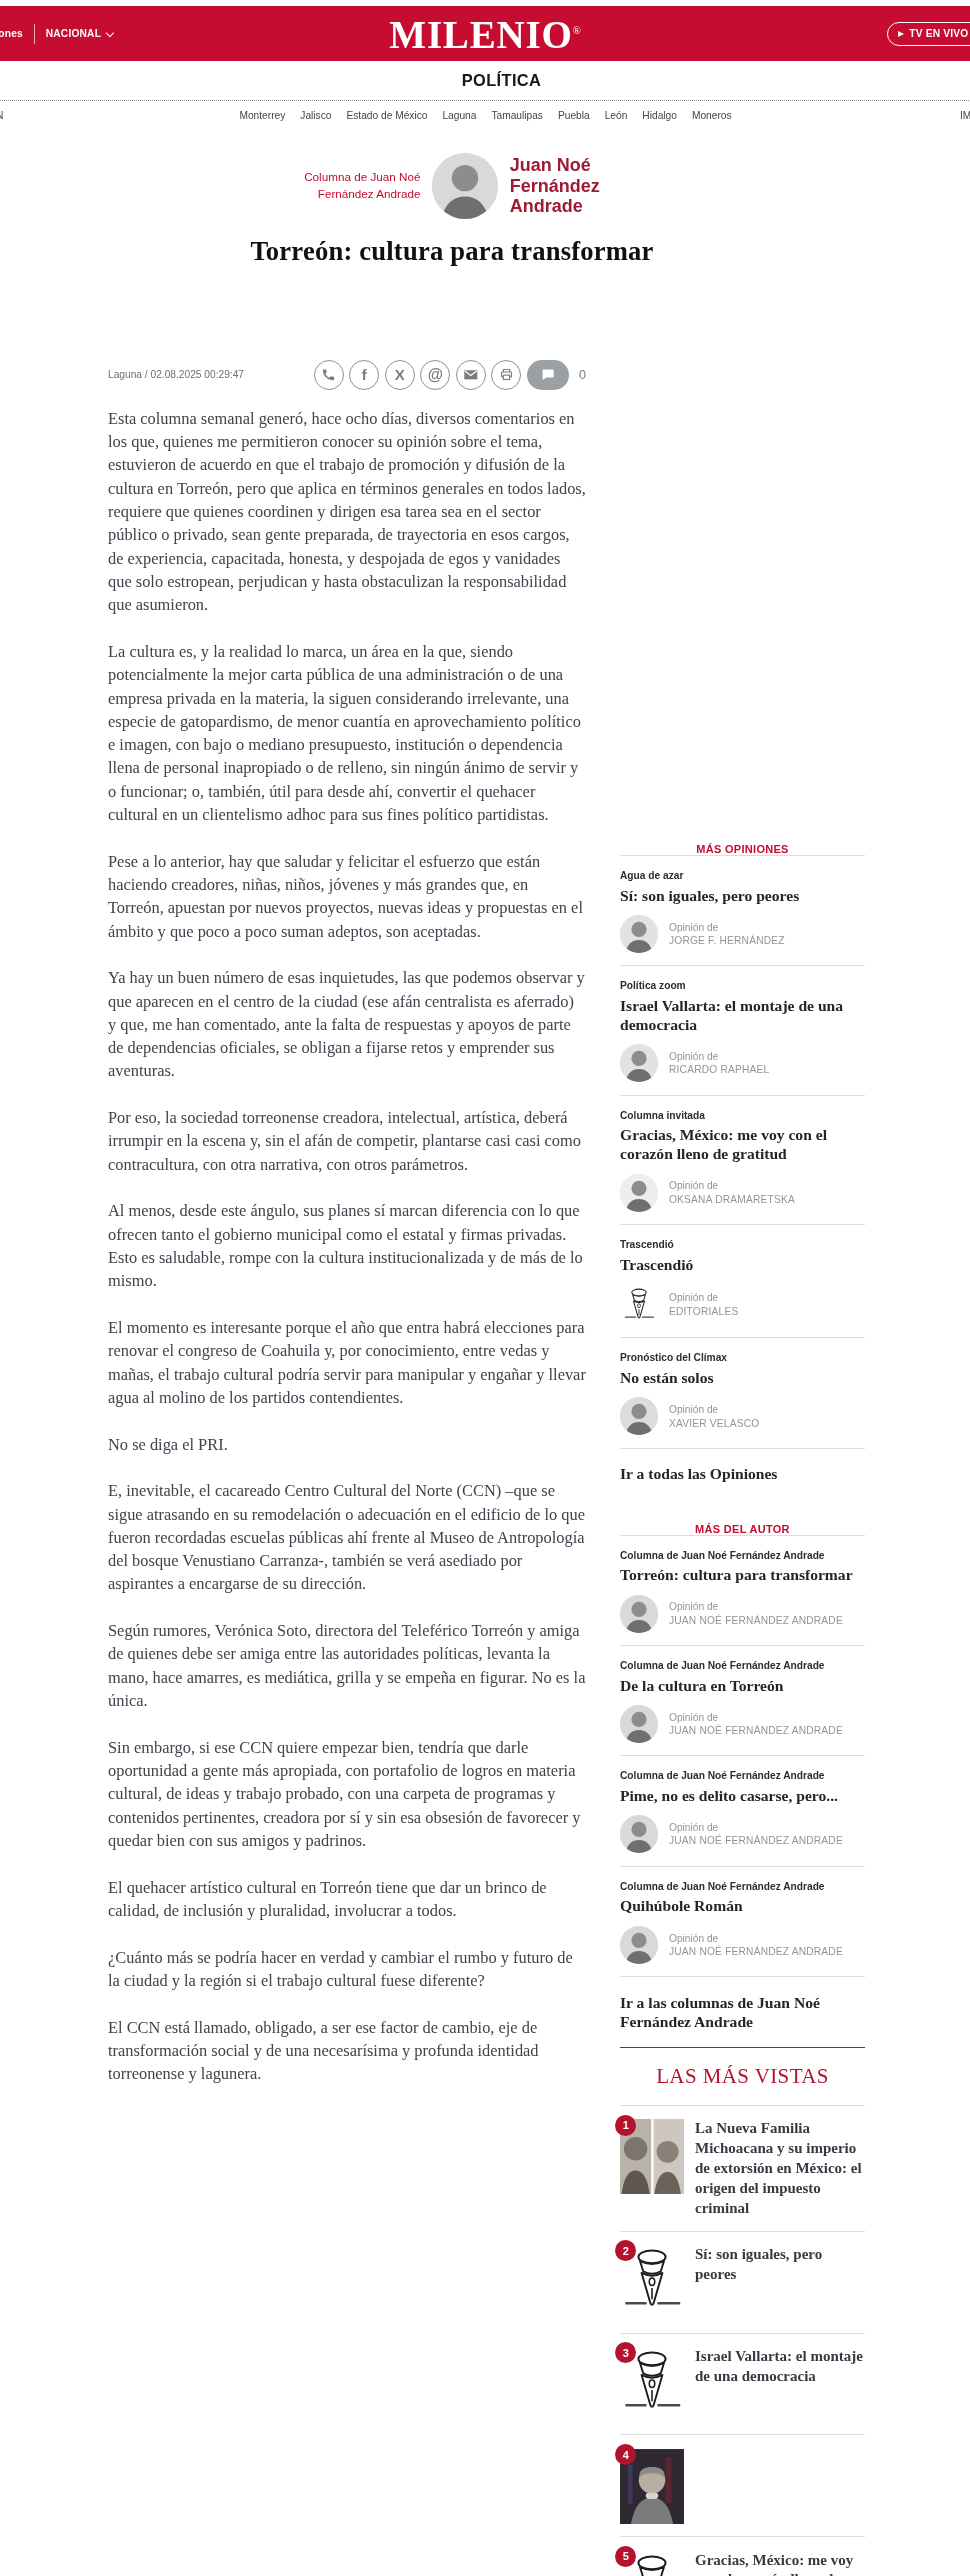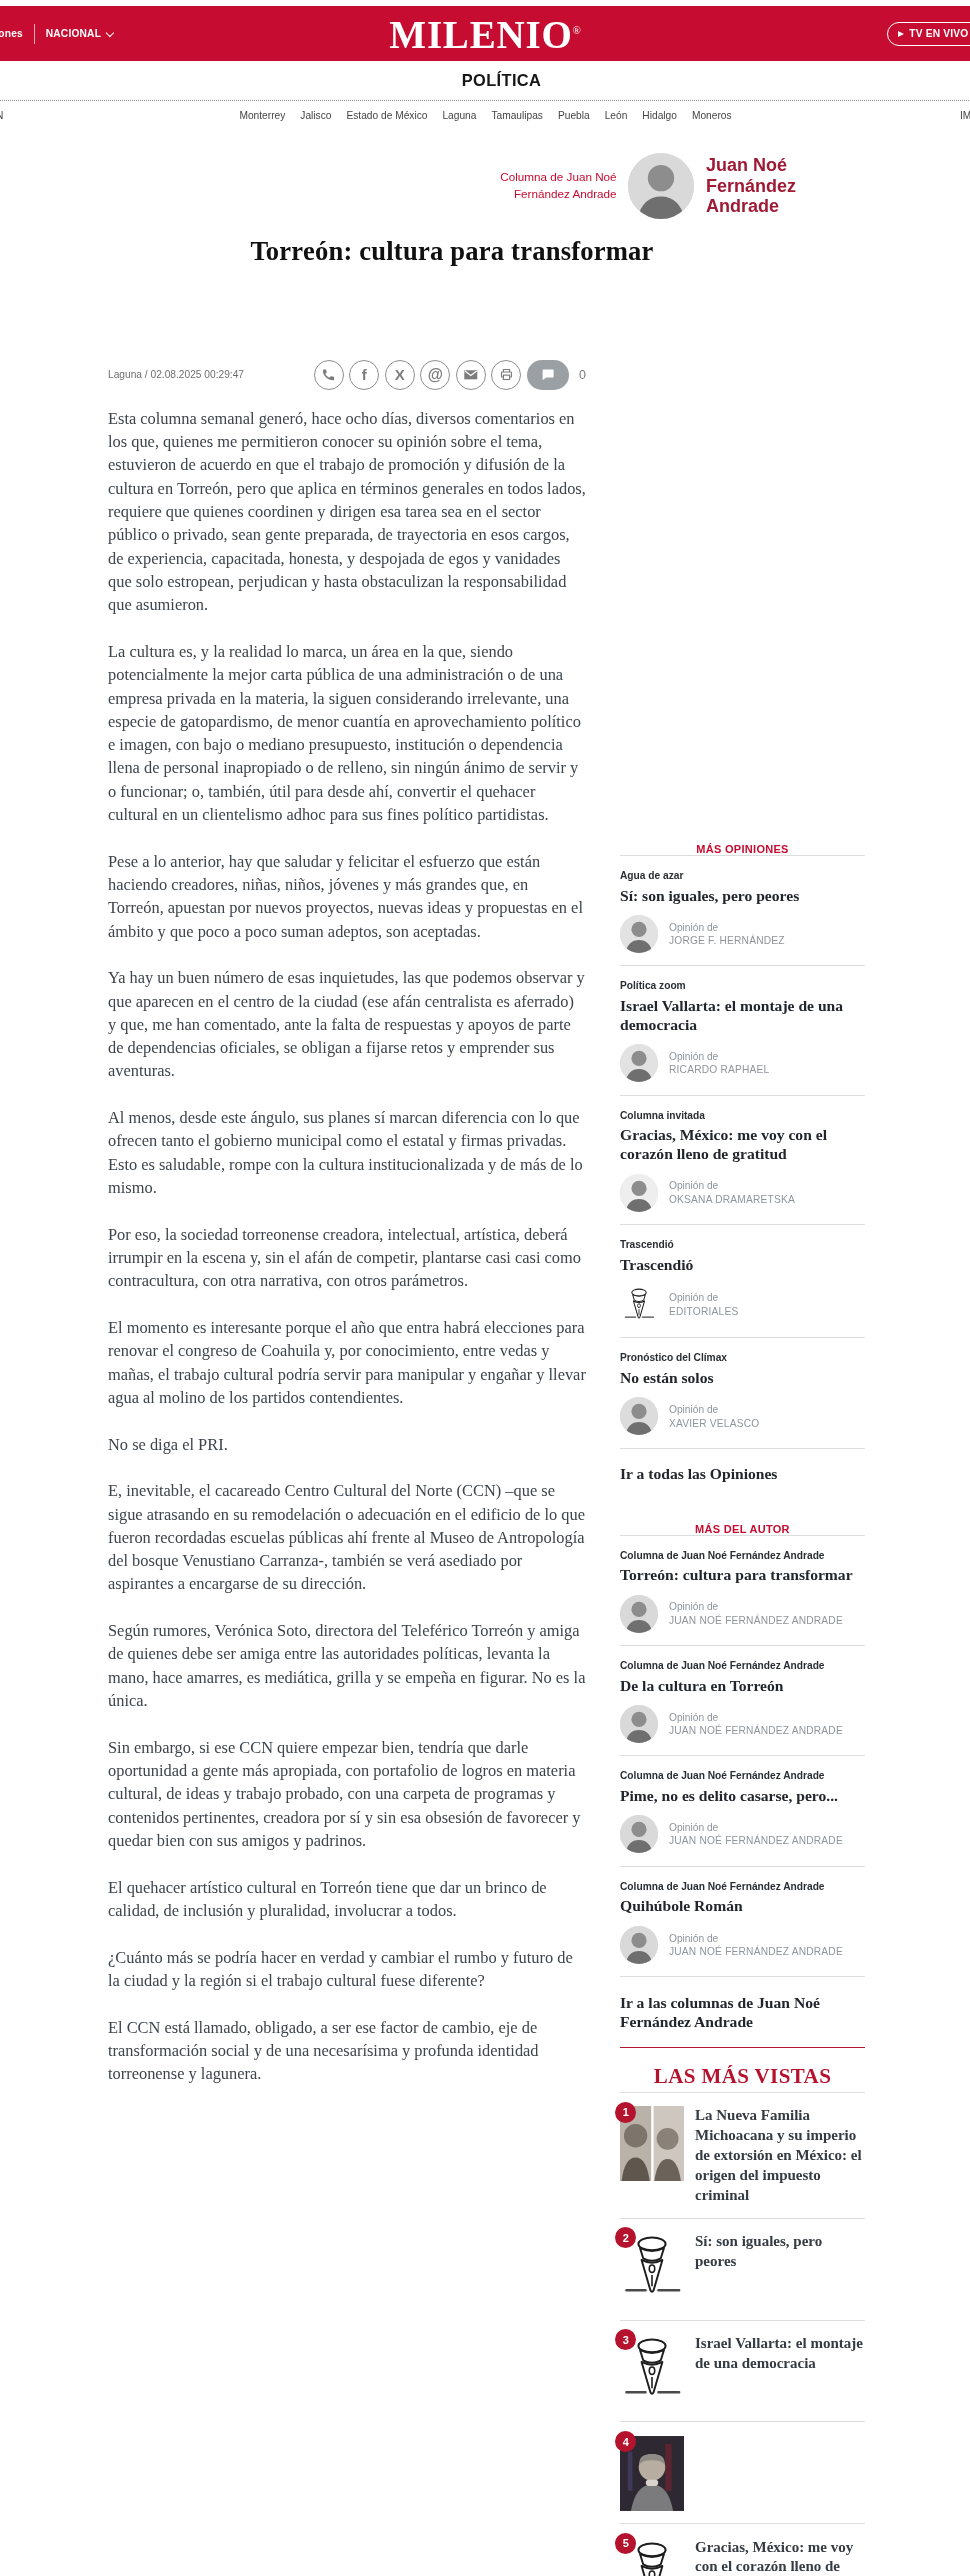--- a/index.html
+++ b/index.html
@@ -32,21 +32,21 @@
   .play-tri { width:0; height:0; border-top:3.9px solid transparent; border-bottom:3.9px solid transparent; border-left:6.3px solid #fff; display:inline-block; }
   
   .section-head { text-align:center; padding:10.2px 0 9.4px; border-bottom:0.8px dotted #8f8f8f; }
   .section-head h1 { font-size:16.4px; font-weight:700; letter-spacing:0.4px; color:#161616; display:inline-block; cursor:pointer;padding-left:32px; }
   .subnav { position:relative; height:30px; display:flex; align-items:center; justify-content:center; gap:15px; font-size:10.2px; color:#454545; }
   .subnav span { cursor:pointer; white-space:nowrap; }
   .subnav .edge-l { position:absolute; left:-3.9px; }
   .subnav .edge-r { position:absolute; right:-3.1px; }
   
   .art-head { width:688px; margin:22px 0 0 108px; text-align:center; }
-  .byline { display:flex; align-items:center; justify-content:flex-end; gap:11.7px; }
+  .byline { display:flex; align-items:center; justify-content:center; gap:11.7px; }
   .by-kicker { color:#c60c30; font-size:11.7px; line-height:1.45; text-align:right; }
   .avatar-lg { width:66px; height:66px; border-radius:50%; overflow:hidden; background:linear-gradient(180deg,#e3e3e3,#bdbdbd); flex:0 0 auto; }
   .by-name { color:#9f1a35; font-size:18px; font-weight:700; line-height:1.14; text-align:left; }
   .art-title { font-family:"Liberation Serif", serif; font-size:26.6px; font-weight:700; color:#101010; margin-top:17px; letter-spacing:0.2px; }
   
   .main { display:flex; margin:45px 0 0 108px; width:758px; align-items:flex-start; gap:34px; }
   .art-col { width:478px; flex:0 0 auto;margin-top:48px; }
   .meta-row { display:flex; justify-content:space-between; align-items:center; }
   .meta { font-size:10.2px; color:#6f6f6f; }
   .share { display:flex; align-items:center; gap:5.5px; }
@@ -71,21 +71,21 @@
   .op-kicker { font-size:10.2px; font-weight:700; color:#2a2e33; margin-bottom:4.7px; }
   .op-title { font-family:"Liberation Serif", serif; font-size:15.6px; font-weight:700; color:#22262c; line-height:1.22; cursor:pointer; }
   .op-author { display:flex; align-items:center; gap:11px; margin-top:10.2px; }
   .avatar-sm { width:38px; height:38px; border-radius:50%; overflow:hidden; background:linear-gradient(180deg,#ececec,#c9c9c9); flex:0 0 auto; }
   .pin-sm { width:38px; height:41px; display:flex; align-items:center; justify-content:center; flex:0 0 auto; }
   .op-label { font-size:10.2px; color:#8f959b; margin-bottom:2.3px; }
   .op-name { font-size:10.2px; color:#8f959b; letter-spacing:0.2px; cursor:pointer; }
   .sb-footer-link { font-family:"Liberation Serif", serif; font-size:15.6px; font-weight:700; color:#22262c; padding:15.6px 0 4.7px; line-height:1.25; cursor:pointer; }
   .sb-gap { height:34px; }
   .vistas-head { border-top:1.6px solid #b5122e; margin-top:11px; padding-top:15.6px; text-align:center; }
-  .vistas-head h2 { font-family:"Liberation Serif", serif; font-size:21px; font-weight:700; color:#b5122e; letter-spacing:0.4px; padding-bottom:3px; border-bottom:0.8px solid #ddd; cursor:pointer; }
+  .vistas-head h2 { font-family:"Liberation Serif", serif; font-size:21px; font-weight:400; color:#b5122e; letter-spacing:0.4px; padding-bottom:16px; border-bottom:0.8px solid #ddd; cursor:pointer; }
   .vista-item { display:flex; gap:11px; padding:13.3px 0 12.5px; border-bottom:0.8px solid #ddd; align-items:flex-start; }
   .vista-item:last-child { border-bottom:none; }
   .vista-thumb { width:64px; min-height:64px; position:relative; flex:0 0 auto; cursor:pointer; }
   .vista-thumb .ph { width:64px; height:75px; display:block; }
   .rank {
     position:absolute; top:-4.7px; left:-4.7px; width:21px; height:21px; border-radius:50%;
     background:#b5122e; color:#fff; font-size:11px; font-weight:700;
     display:flex; align-items:center; justify-content:center; z-index:2;
   }
   .vista-title { font-family:"Liberation Serif", serif; font-size:15px; font-weight:700; color:#353b42; line-height:1.32; cursor:pointer; }
@@ -209,22 +209,22 @@
         </button>
         <span class="comment-count">0</span>
       </div>
     </div>
 
     <div class="body-text">
       <p>Esta columna semanal generó, hace ocho días, diversos comentarios en los que, quienes me permitieron conocer su opinión sobre el tema, estuvieron de acuerdo en que el trabajo de promoción y difusión de la cultura en Torreón, pero que aplica en términos generales en todos lados, requiere que quienes coordinen y dirigen esa tarea sea en el sector público o privado, sean gente preparada, de trayectoria en esos cargos, de experiencia, capacitada, honesta, y despojada de egos y vanidades que solo estropean, perjudican y hasta obstaculizan la responsabilidad que asumieron.</p>
       <p>La cultura es, y la realidad lo marca, un área en la que, siendo potencialmente la mejor carta pública de una administración o de una empresa privada en la materia, la siguen considerando irrelevante, una especie de gatopardismo, de menor cuantía en aprovechamiento político e imagen, con bajo o mediano presupuesto, institución o dependencia llena de personal inapropiado o de relleno, sin ningún ánimo de servir y o funcionar; o, también, útil para desde ahí, convertir el quehacer cultural en un clientelismo adhoc para sus fines político partidistas.</p>
       <p>Pese a lo anterior, hay que saludar y felicitar el esfuerzo que están haciendo creadores, niñas, niños, jóvenes y más grandes que, en Torreón, apuestan por nuevos proyectos, nuevas ideas y propuestas en el ámbito y que poco a poco suman adeptos, son aceptadas.</p>
       <p>Ya hay un buen número de esas inquietudes, las que podemos observar y que aparecen en el centro de la ciudad (ese afán centralista es aferrado) y que, me han comentado, ante la falta de respuestas y apoyos de parte de dependencias oficiales, se obligan a fijarse retos y emprender sus aventuras.</p>
+      <p>Por eso, la sociedad torreonense creadora, intelectual, artística, deberá irrumpir en la escena y, sin el afán de competir, plantarse casi casi como contracultura, con otra narrativa, con otros parámetros.</p>
       <p>Al menos, desde este ángulo, sus planes sí marcan diferencia con lo que ofrecen tanto el gobierno municipal como el estatal y firmas privadas. Esto es saludable, rompe con la cultura institucionalizada y de más de lo mismo.</p>
-      <p>Por eso, la sociedad torreonense creadora, intelectual, artística, deberá irrumpir en la escena y, sin el afán de competir, plantarse casi casi como contracultura, con otra narrativa, con otros parámetros.</p>
       <p>El momento es interesante porque el año que entra habrá elecciones para renovar el congreso de Coahuila y, por conocimiento, entre vedas y mañas, el trabajo cultural podría servir para manipular y engañar y llevar agua al molino de los partidos contendientes.</p>
       <p>No se diga el PRI.</p>
       <p>E, inevitable, el cacareado Centro Cultural del Norte (CCN) –que se sigue atrasando en su remodelación o adecuación en el edificio de lo que fueron recordadas escuelas públicas ahí frente al Museo de Antropología del bosque Venustiano Carranza-, también se verá asediado por aspirantes a encargarse de su dirección.</p>
       <p>Según rumores, Verónica Soto, directora del Teleférico Torreón y amiga de quienes debe ser amiga entre las autoridades políticas, levanta la mano, hace amarres, es mediática, grilla y se empeña en figurar. No es la única.</p>
       <p>Sin embargo, si ese CCN quiere empezar bien, tendría que darle oportunidad a gente más apropiada, con portafolio de logros en materia cultural, de ideas y trabajo probado, con una carpeta de programas y contenidos pertinentes, creadora por sí y sin esa obsesión de favorecer y quedar bien con sus amigos y padrinos.</p>
       <p>El quehacer artístico cultural en Torreón tiene que dar un brinco de calidad, de inclusión y pluralidad, involucrar a todos.</p>
       <p>¿Cuánto más se podría hacer en verdad y cambiar el rumbo y futuro de la ciudad y la región si el trabajo cultural fuese diferente?</p>
       <p>El CCN está llamado, obligado, a ser ese factor de cambio, eje de transformación social y de una necesarísima y profunda identidad torreonense y lagunera.</p>
     </div>
   </div>

